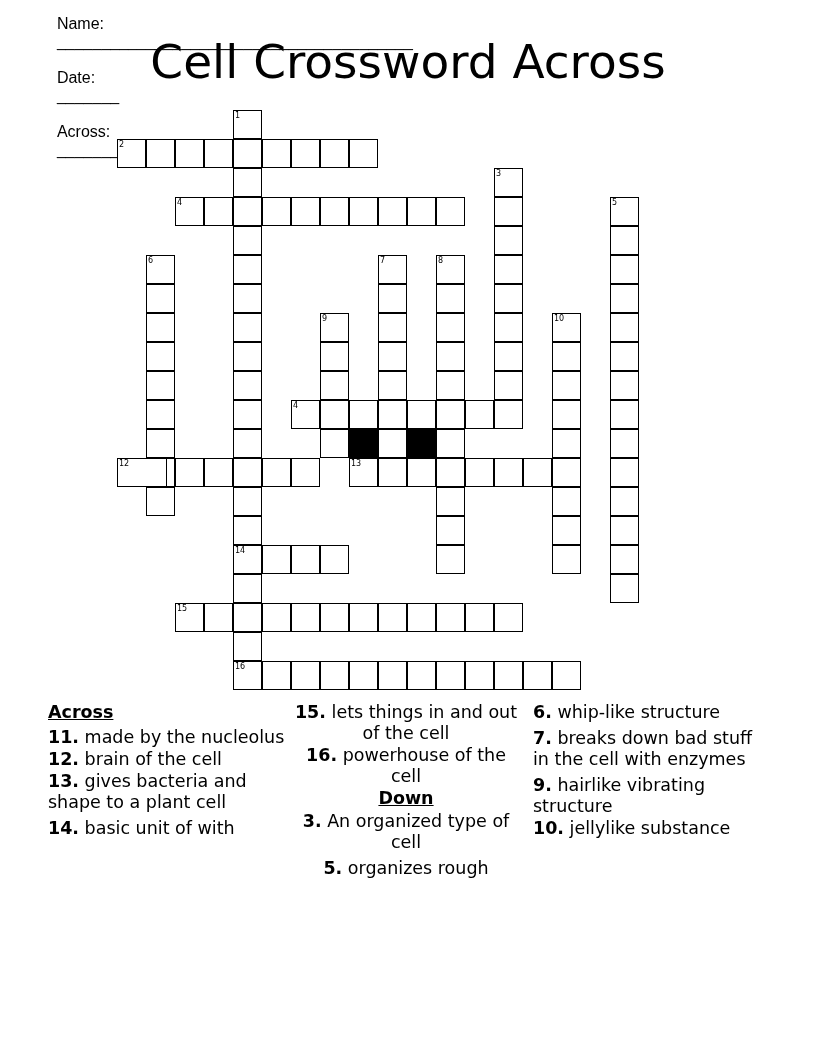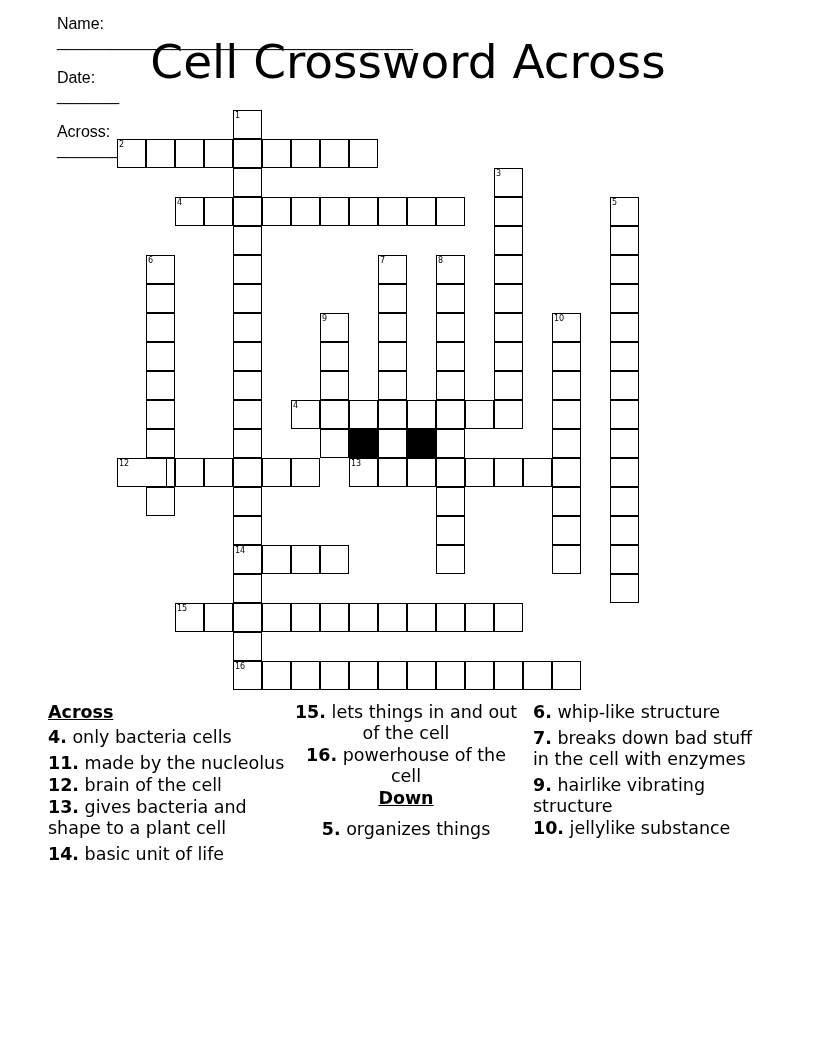--- a/index.html
+++ b/index.html
@@ -221,32 +221,32 @@
     <div class="cell" style="left: 465px; top: 661px;"></div>
     <div class="cell" style="left: 494px; top: 661px;"></div>
     <div class="cell" style="left: 523px; top: 661px;"></div>
     <div class="cell" style="left: 552px; top: 661px;"></div>
     <div class="cell black" style="left: 349px; top: 429px;"></div>
     <div class="cell black" style="left: 407px; top: 429px;"></div>
   </div>
 
 <div class="clues" style="left:48px; width:240px;">
   <div class="heading">Across</div>
-  <div class="clue"><b>4.</b> <span>only bacteria cells</span></div>
   <div class="clue tight"><b>11.</b> <span>made by the nucleolus</span></div>
   <div class="clue tight"><b>12.</b> <span>brain of the cell</span></div>
   <div class="clue"><b>13.</b> <span>gives bacteria and shape to a plant cell</span></div>
-  <div class="clue"><b>14.</b> <span>basic unit of life</span></div>
+  <div class="clue"><b>14.</b> <span>basic unit of with</span></div>
 </div>
 
 <div class="clues" style="left:291px; width:230px;text-align:center;">
   <div class="clue tight"><b>15.</b> <span>lets things in and out of the cell</span></div>
   <div class="clue tight"><b>16.</b> <span>powerhouse of the cell</span></div>
-  <div class="heading" style="margin-bottom:10px">Down</div>
-  <div class="clue"><b>5.</b> <span>organizes things</span></div>
+  <div class="heading" style="margin-bottom:2px">Down</div>
+  <div class="clue"><b>3.</b> <span>An organized type of cell</span></div>
+  <div class="clue"><b>5.</b> <span>organizes rough</span></div>
 </div>
 
 <div class="clues" style="left:533px; width:240px;">
   <div class="clue"><b>6.</b> <span>whip-like structure</span></div>
   <div class="clue"><b>7.</b> <span>breaks down bad stuff in the cell with enzymes</span></div>
   <div class="clue tight"><b>9.</b> <span>hairlike vibrating structure</span></div>
   <div class="clue"><b>10.</b> <span>jellylike substance</span></div>
 </div>
 
 </body></html>

